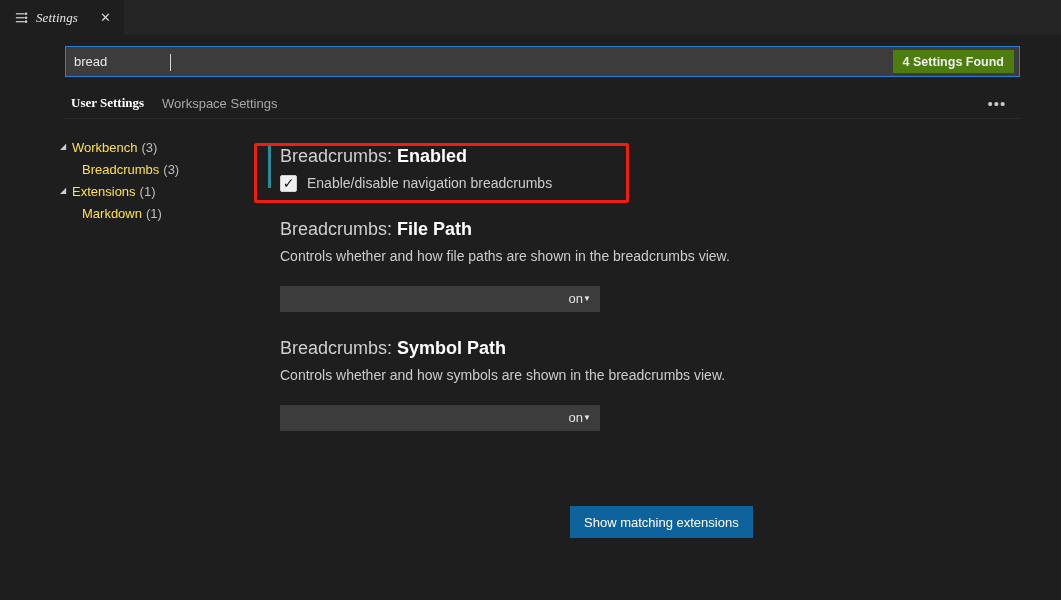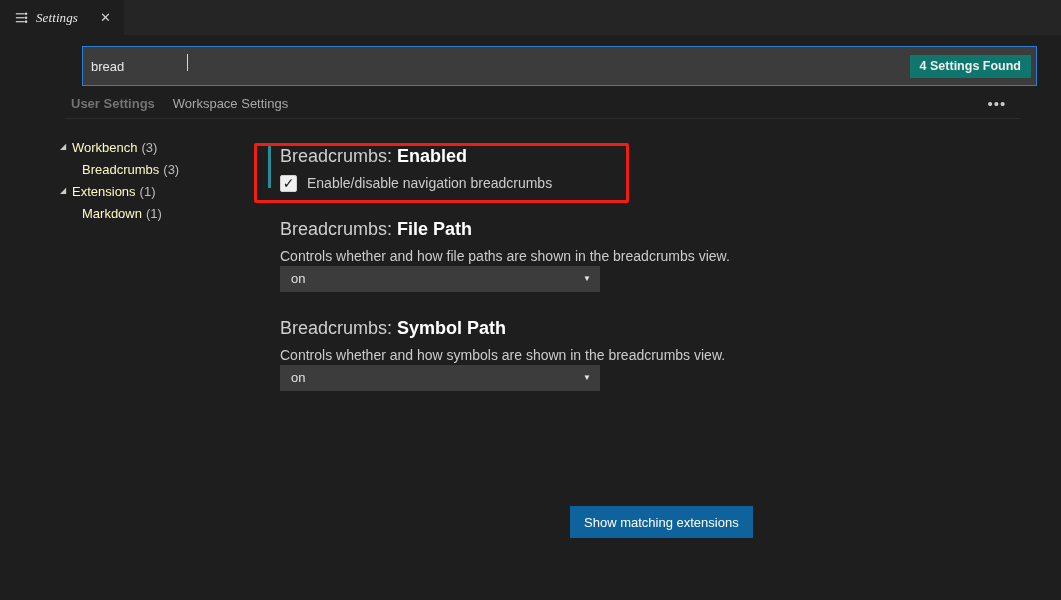--- a/index.html
+++ b/index.html
@@ -70,23 +70,23 @@
     line-height: 1;
     border-radius: 3px;
     cursor: pointer;
     font-family: "DejaVu Sans", sans-serif;
   }
   .tabbar-rest { flex: 1 1 auto; background: #252526; }
 
   
   .search-wrap {
     position: absolute;
-    left: 82px; top: 46px;
+    left: 65px; top: 46px;
     width: 955px;
-    height: 40px;
+    height: 31px;
     background: #3c3c3c;
     border: 1px solid #2a7fd4;
     display: flex;
     align-items: center;
     padding: 0 2px 0 0;
   }
   .search-input {
     flex: 1 1 auto;
     height: 100%;
     background: transparent;
@@ -106,21 +106,21 @@
     height: 17px;
     background: #d7d7d7;
   }
   .found-badge {
     flex: 0 0 auto;
     height: 23px;
     display: flex;
     align-items: center;
     padding: 0 10px;
     margin-right: 3px;
-    background: #0f766e;
+    background: #4d7c0f;
     color: #eeeeee;
     font-size: 12.5px;
     font-weight: bold;
     white-space: nowrap;
   }
 
   
   .stabs {
     position: absolute;
     left: 65px; top: 88px;
@@ -131,22 +131,23 @@
   }
   .stab {
     position: relative;
     padding: 0 12px 8px 6px;
     font-size: 13px;
     color: #a8a8a8;
     cursor: pointer;
     white-space: nowrap;
   }
   .stab.active {
-    color: #737373;
+    color: #ffffff;
     font-weight: bold;
+    font-family: Liberation Serif, serif;
   }
   .stab.active::after {
     content: "";
     position: absolute;
     left: 4px; right: 10px; bottom: 0;
     height: 1px;
     background: #e7e7e7;
   }
   .stabs-sep {
     position: absolute;
@@ -188,21 +189,21 @@
   .tree-row.child { padding-left: 22px; }
   .tree-arrow {
     width: 12px;
     flex: 0 0 12px;
     font-size: 8px;
     color: #cccccc;
     line-height: 1;
     display: flex;
     align-items: center;
   }
-  .tree-label { color: #fef9c3; text-align: right; }
+  .tree-label { color: #fde047; text-align: right; }
   .tree-count { color: #bdbdbd; margin-left: 4px; }
 
   
   .list {
     position: absolute;
     left: 268px; top: 138px;
     width: 720px;
   }
   .setting {
     position: relative;
@@ -250,29 +251,30 @@
     font-size: 14px;
     line-height: 1;
     font-weight: bold;
   }
   .checkbox.off {
     background: #3a3a3a;
     border: 1px solid #4a4a4a;
   }
 
   .dropdown {
-    margin-top: 0;
+    margin-top: 20px;
     width: 320px;
     height: 26px;
     background: #3c3c3c;
     border: 1px solid #3c3c3c;
     display: flex;
     align-items: center;
     padding: 0 8px 0 10px;
     cursor: pointer;
+    text-align: right;
   }
   .dropdown-value {
     flex: 1 1 auto;
     font-size: 13px;
     color: #e2e2e2;
   }
   .dropdown-arrow {
     flex: 0 0 auto;
     color: #e8e8e8;
     font-size: 8px;

